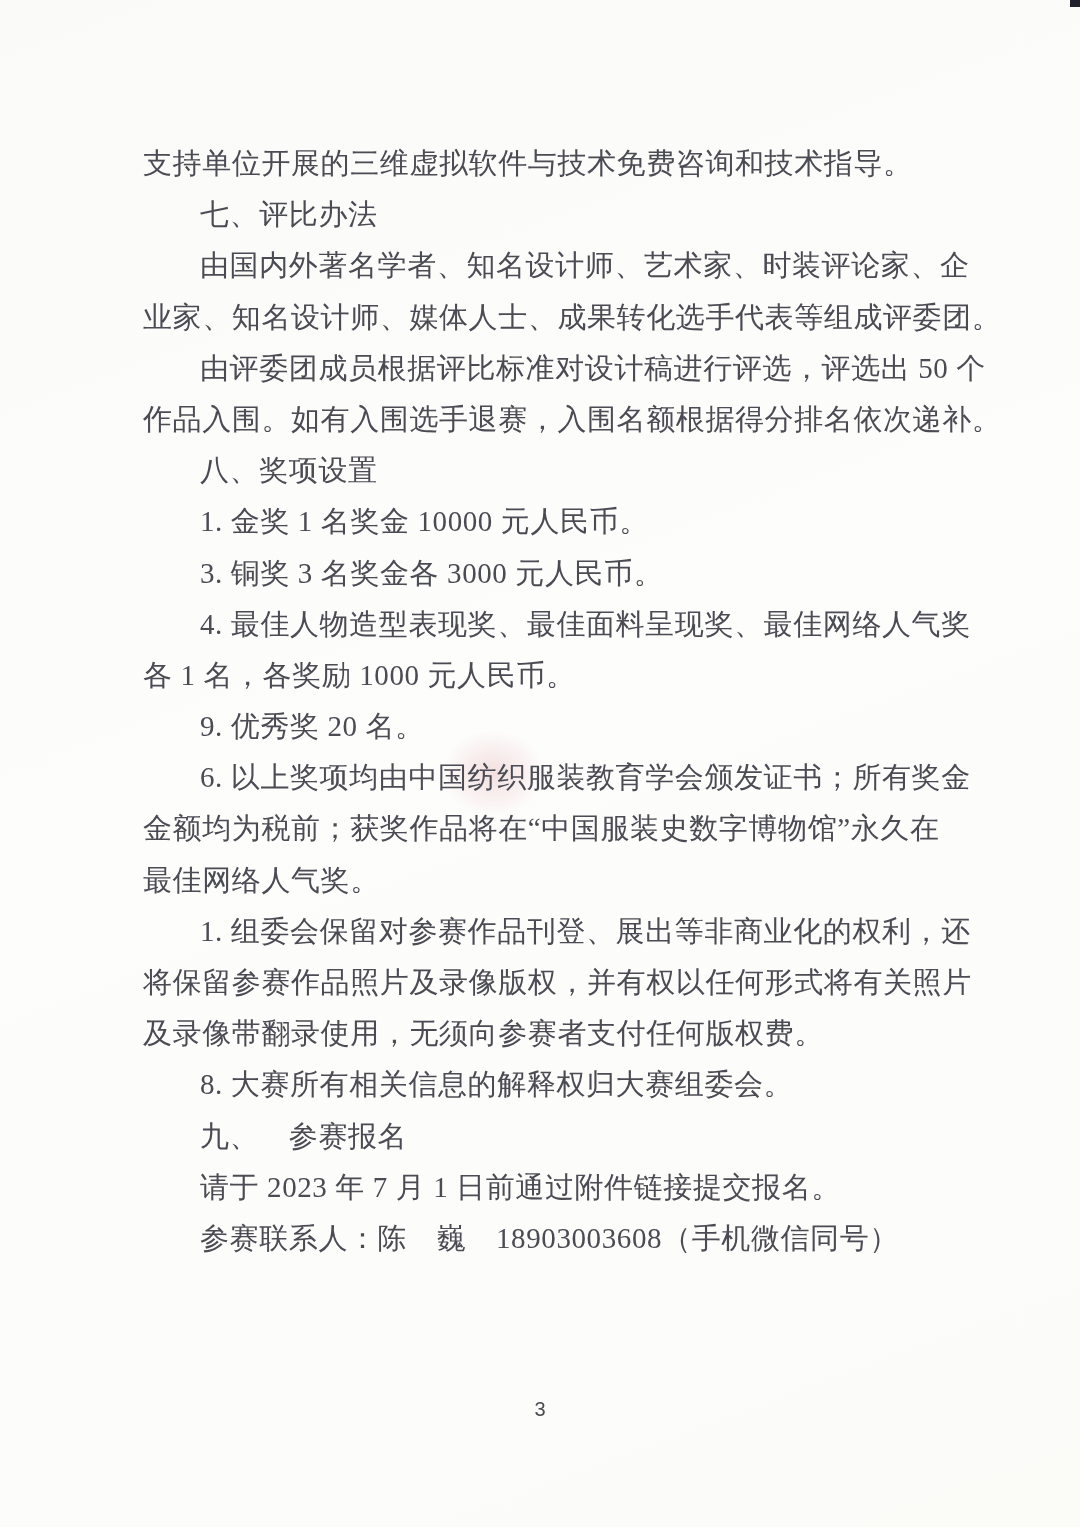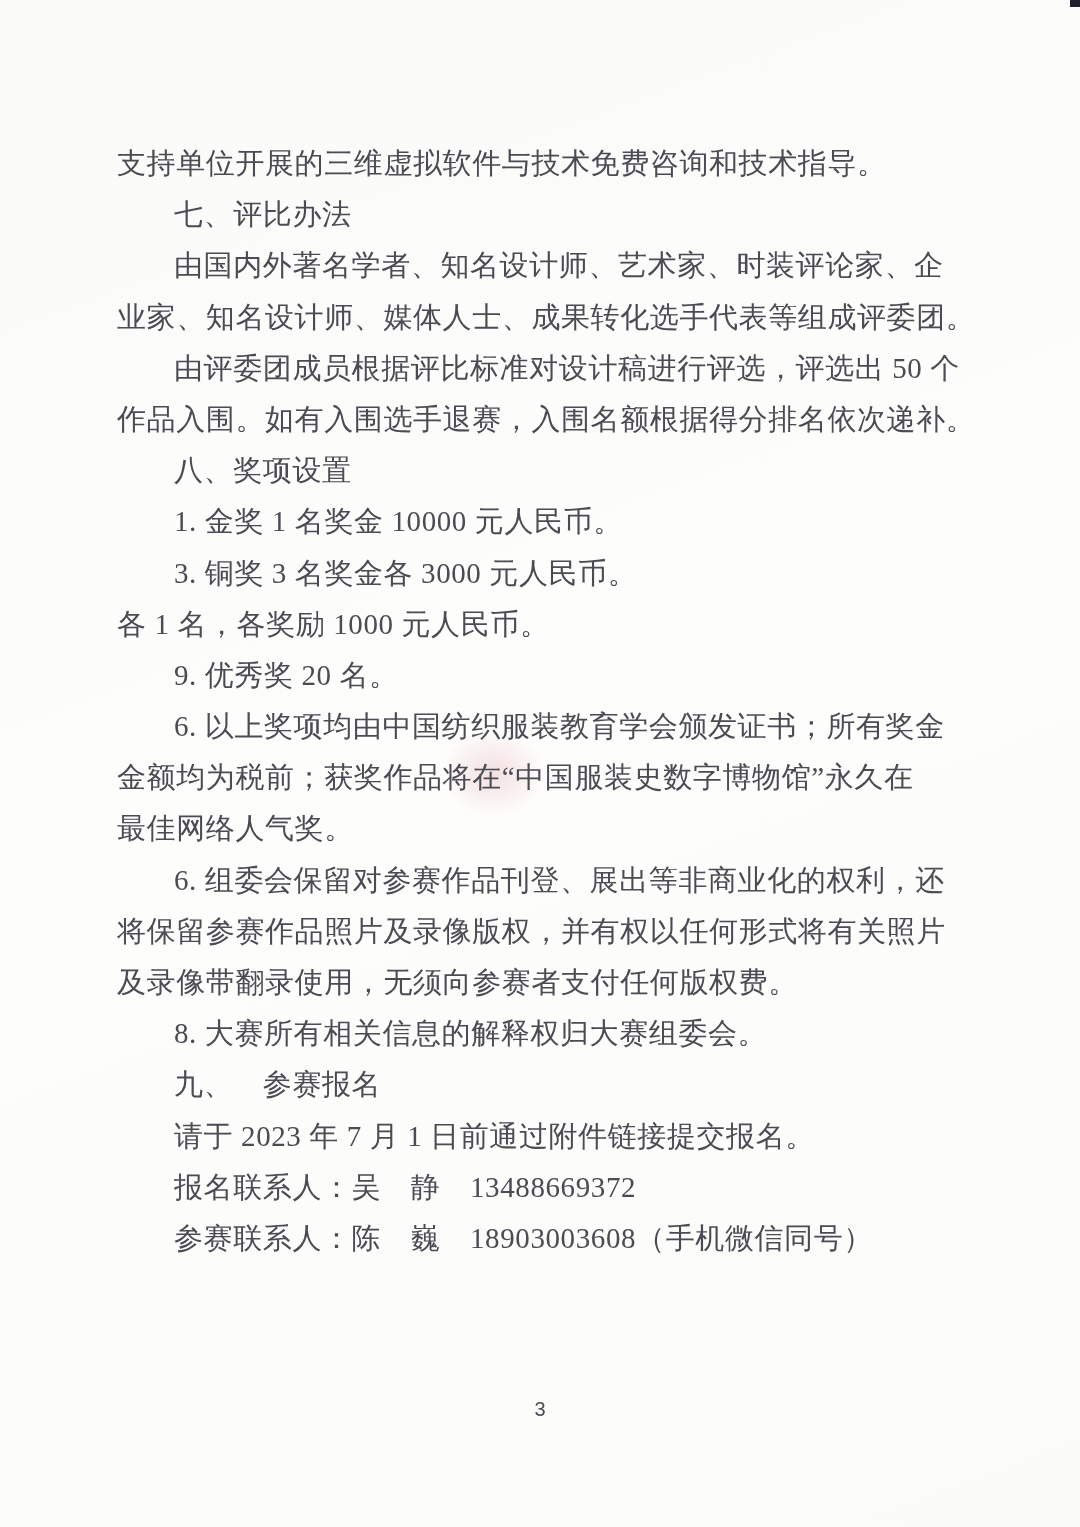--- a/index.html
+++ b/index.html
@@ -10,21 +10,21 @@
   }
   .page {
     position: relative;
     width: 1080px; height: 1527px;
     overflow: hidden;
     background: linear-gradient(160deg, #fafaf8 0%, #fdfdfc 45%, #fbfbf8 100%);
     color: #4b4b54;
   }
   .textblock {
     position: absolute;
-    left: 117px; top: 138px;
+    left: 143px; top: 138px;
     width: 836px;
   }
   .line {
     height: 51.2px;
     line-height: 51.2px;
     font-size: 29px;
     letter-spacing: 0.6px;
     white-space: nowrap;
   }
   .line.ind { padding-left: 57px; }
@@ -65,30 +65,30 @@
   <div class="textblock">
     <div class="line">支持单位开展的三维虚拟软件与技术免费咨询和技术指导。</div>
     <div class="line ind">七、评比办法</div>
     <div class="line ind">由国内外著名学者、知名设计师、艺术家、时装评论家、企</div>
     <div class="line">业家、知名设计师、媒体人士、成果转化选手代表等组成评委团。</div>
     <div class="line ind">由评委团成员根据评比标准对设计稿进行评选，评选出 50 个</div>
     <div class="line">作品入围。如有入围选手退赛，入围名额根据得分排名依次递补。</div>
     <div class="line ind">八、奖项设置</div>
     <div class="line ind">1.  金奖 1 名奖金 10000 元人民币。</div>
     <div class="line ind">3.  铜奖 3 名奖金各 3000 元人民币。</div>
+    <div class="line ind">4.  最佳人物造型表现奖、最佳面料呈现奖、最佳网络人气奖</div>
     <div class="line">各 1 名，各奖励 1000 元人民币。</div>
     <div class="line ind">9.  优秀奖 20 名。</div>
     <div class="line ind">6.  以上奖项均由中国纺织服装教育学会颁发证书；所有奖金</div>
     <div class="line">金额均为税前；获奖作品将在“中国服装史数字博物馆”永久在</div>
     <div class="line">最佳网络人气奖。</div>
-    <div class="line ind">6.  组委会保留对参赛作品刊登、展出等非商业化的权利，还</div>
+    <div class="line ind">1.  组委会保留对参赛作品刊登、展出等非商业化的权利，还</div>
     <div class="line">将保留参赛作品照片及录像版权，并有权以任何形式将有关照片</div>
     <div class="line">及录像带翻录使用，无须向参赛者支付任何版权费。</div>
     <div class="line ind">8. 大赛所有相关信息的解释权归大赛组委会。</div>
     <div class="line ind">九、　参赛报名</div>
     <div class="line ind">请于 2023 年 7 月 1 日前通过附件链接提交报名。</div>
-    <div class="line ind">报名联系人：吴　静　13488669372</div>
     <div class="line ind">参赛联系人：陈　巍　18903003608（手机微信同号）</div>
   </div>
 
   <div class="page-number">3</div>
 
 </div>
 
 </body></html>

